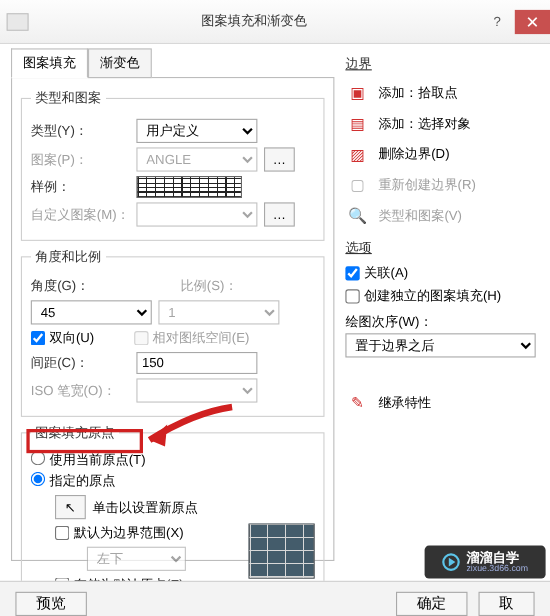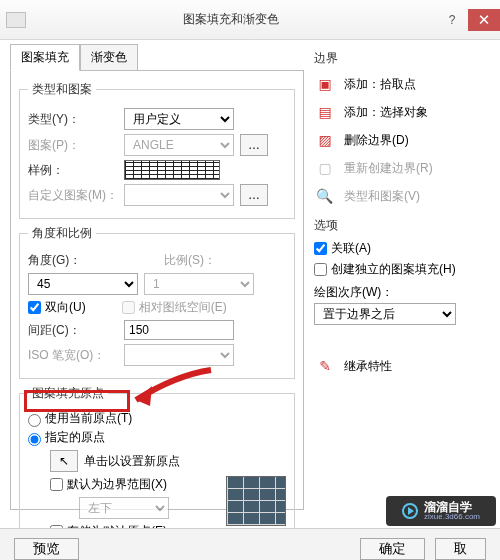--- a/index.html
+++ b/index.html
@@ -123,29 +123,29 @@
   }
   .bigswatch:before, .bigswatch:after {
     content:"";
     position:absolute; inset:0;
     background-image:
       repeating-linear-gradient(0deg,#d8d8d8,#d8d8d8 1px,transparent 1px,transparent 12px),
       repeating-linear-gradient(90deg,#d8d8d8,#d8d8d8 1px,transparent 1px,transparent 16px);
   }
   .chk { display:flex; align-items:center; gap:4px; }
   .chk input { margin:0; }
-  .radio-row { display:flex; align-items:flex-end; gap:4px; margin:2px 0; }
+  .radio-row { display:flex; align-items:flex-start; gap:4px; margin:2px 0; }
   .radio-row input { margin:0; }
   .redbox {
     position: absolute;
     border: 3px solid #d02020;
     pointer-events: none;
   }
   .arrow-svg { position:absolute; pointer-events:none; }
-  .side-head { color: #333; margin: 2px 0 6px 0; }
+  .side-head { color: #333; margin: 2px 0 6px 0; text-decoration: underline; }
   .side-row { display:flex; align-items:center; gap:8px; margin:6px 0; }
   .side-icon {
     width: 22px; height: 22px;
     display:flex; align-items:center; justify-content:center;
     color: #d03030; font-size: 14px; border: none;
   }
   .bottombar {
     position: absolute;
     left: 0; right: 0; bottom: 0;
     height: 32px;
@@ -317,21 +317,21 @@
     <div class="side-head" style="margin-top:10px">选项</div>
     <label class="chk" style="margin:4px 0">
         <input type="checkbox" checked="" style="">
         <span>关联(A)</span>
       </label>
     <label class="chk" style="margin:4px 0">
         <input type="checkbox" style="">
         <span>创建独立的图案填充(H)</span>
       </label>
     <div style="margin:6px 0 2px 0">绘图次序(W)：</div>
-    <select style="width:142px"><option>置于边界之后</option></select>
+    <select style="width:173px"><option>置于边界之后</option></select>
 
     <div class="side-row" style="margin-top:30px">
         <div class="side-icon">✎</div>
         <span>继承特性</span>
       </div>
   </div>
 </div>
 
 <div class="bottombar">
   <button class="dlgbtn">预览</button>

